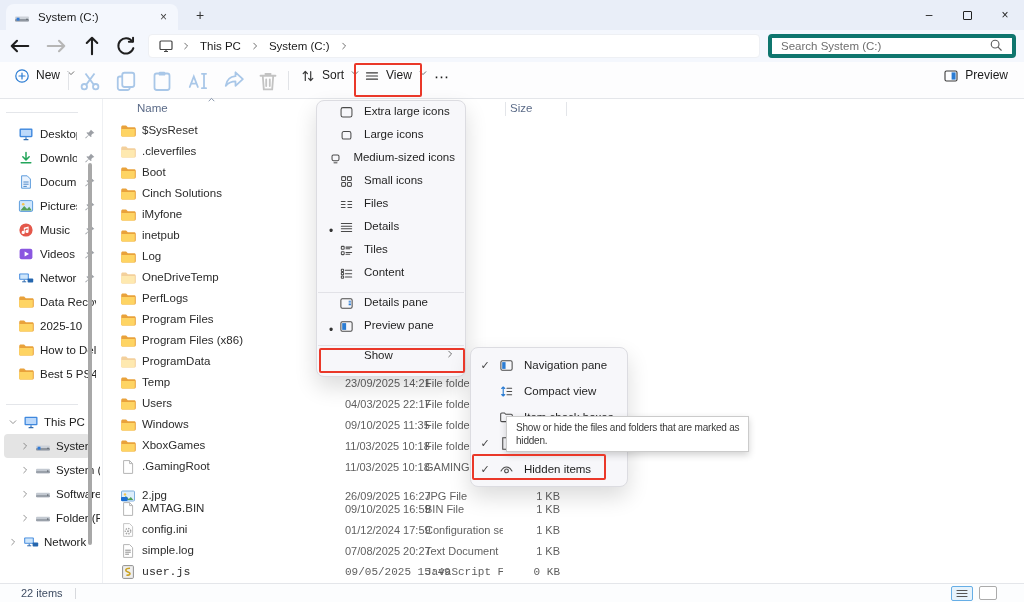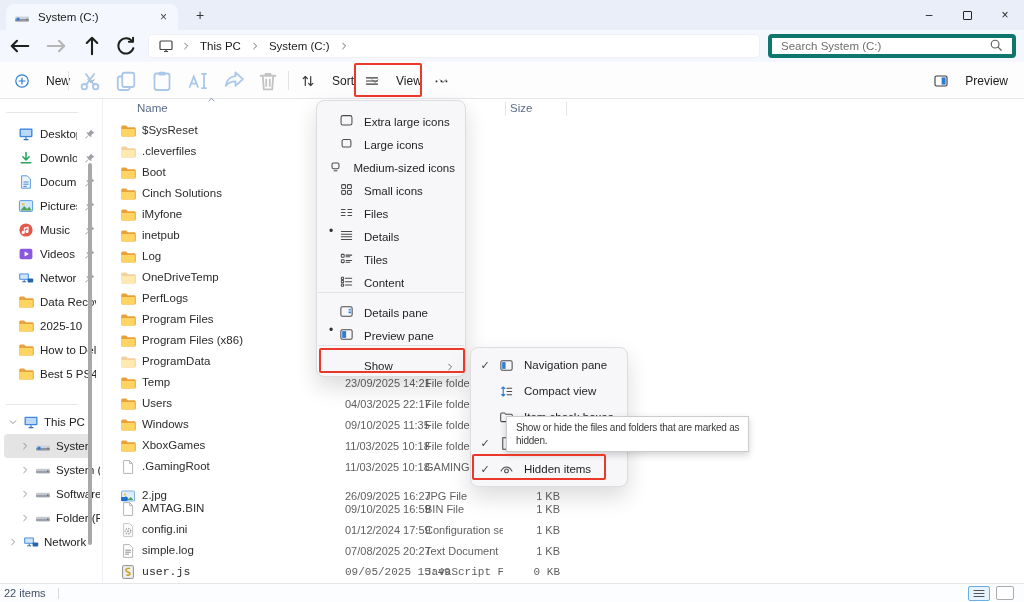--- a/index.html
+++ b/index.html
@@ -27,21 +27,21 @@
   .navbtn{position:absolute;top:4px;width:24px;height:24px;display:flex;align-items:center;justify-content:center}
   #btn-back{left:8px}#btn-fwd{left:44px}#btn-up{left:80px}#btn-refresh{left:114px}
   .addressbar{position:absolute;left:148px;top:4px;width:612px;height:24px;background:#fff;border-radius:4px;border:1px solid #eef0f4;display:flex;align-items:center;padding:0 9px;gap:7px;font-size:11.5px;color:#1b1b1b}
   .crumb{white-space:nowrap;padding:1px 2px}
   .searchbar{position:absolute;left:768px;top:4px;width:248px;height:24px;background:#fff;border-radius:4px;border:4px solid #0f766e;display:flex;padding:0 9px;gap:6px}
   .search-input{border:none;outline:none;flex:1;font:11.5px "Liberation Sans",sans-serif;color:#333;background:transparent;min-width:0}
   .search-input::placeholder{color:#6e6e6e}
 
   
   .toolbar{position:absolute;left:0;top:62px;width:1024px;height:37px;background:#fdfdfe;border-bottom:1px solid #e4e6ea}
-  .tool{position:absolute;top:6px;height:25px;display:flex;align-items:center;gap:16px;padding:0 6px;font-size:12px;color:#1b1b1b;border-radius:4px}
+  .tool{position:absolute;top:6px;height:25px;display:flex;align-items:flex-start;gap:6px;padding:0 6px;font-size:12px;color:#1b1b1b;border-radius:4px}
   #tool-new{left:8px}
   .tico{position:absolute;top:7px;width:24px;height:24px;display:flex;align-items:center;justify-content:center;border-radius:4px}
   #ti-cut{left:78px}#ti-copy{left:114px}#ti-paste{left:150px}#ti-rename{left:186px}#ti-share{left:222px}#ti-delete{left:256px}
   .tdiv{position:absolute;top:9px;width:1px;height:19px;background:#e1e3e7}
   #tool-sort{left:294px}#tool-view{left:358px}
   #tool-more{left:428px;font-size:15px;letter-spacing:1px}
   #tool-preview{right:10px}
 
   
   .pane-sep{position:absolute;left:102px;top:99px;width:1px;height:484px;background:#eef0f3}
@@ -68,41 +68,41 @@
   .frow{position:absolute;left:104px;width:470px;height:21px}
   .r-ic{position:absolute;left:16px;top:2px}
   .r-ic.faded{opacity:.5}
   .r-name{position:absolute;left:38px;top:3px;font-size:11.5px;color:#2b2b2b;white-space:nowrap}
   .r-date{position:absolute;left:241px;top:4px;color:#5f5f5f;font-size:11px;white-space:nowrap}
   .r-type{position:absolute;left:321px;top:4px;color:#5f5f5f;font-size:11px;width:78px;white-space:nowrap;overflow:hidden}
   .r-size{position:absolute;left:396px;top:4px;width:60px;text-align:right;color:#5f5f5f;font-size:11px}
 
   
   .vmenu{position:absolute;left:316px;top:100px;width:150px;background:#f7f7fa;border:1px solid #dcdce1;border-radius:8px;box-shadow:0 10px 22px rgba(0,0,0,.14);padding:4px 0;z-index:5}
-  .vm-item{height:23px;display:flex;align-items:flex-end;padding:0 10px 0 6px;font-size:11.5px;color:#1f1f1f}
+  .vm-item{height:23px;display:flex;align-items:flex-start;padding:0 10px 0 6px;font-size:11.5px;color:#1f1f1f}
   .vm-bullet{width:16px;text-align:center;color:#333;font-size:12px;line-height:23px}
   .vm-ic{width:15px;height:15px;margin-right:10px}
   .vm-label{white-space:nowrap}
   .vm-arrow{margin-left:auto}
   .vm-sep{height:1px;background:#e2e2e7;margin:3px 1px}
   .smenu{position:absolute;left:470px;top:347px;width:158px;background:#f7f7fa;border:1px solid #dcdce1;border-radius:8px;box-shadow:0 10px 22px rgba(0,0,0,.14);padding:4px 0;z-index:6}
   .sm-item{height:26px;display:flex;align-items:center;padding:0 8px 0 6px;font-size:11.5px;color:#1f1f1f}
   .sm-check{width:16px;text-align:center;color:#444;font-size:11px}
   .sm-ic{width:15px;height:15px;margin:0 10px 0 6px}
   .sm-label{white-space:nowrap}
 
   .tooltip{position:absolute;left:506px;top:416px;z-index:7;background:#fff;border:1px solid #cbcbcb;box-shadow:0 3px 7px rgba(0,0,0,.18);padding:4px 9px;font-size:10px;letter-spacing:-.2px;color:#3a3a3a;line-height:13px;white-space:nowrap}
 
   .redbox{position:absolute;border:2px solid var(--red,#ea3829);z-index:8;border-radius:2px;pointer-events:none}
   #rb-view{left:354px;top:63px;width:68px;height:34px}
   #rb-show{left:319px;top:348px;width:146px;height:25px}
   #rb-hidden{left:472px;top:454px;width:134px;height:26px}
 
   
-  .statusbar{position:absolute;left:0;top:583px;width:1024px;height:19px;background:#fcfdfe;border-top:1px solid #e4e6ea;display:flex;align-items:center;padding:0 4px;font-size:11px;color:#3f4d63}
+  .statusbar{position:absolute;left:0;top:583px;width:1024px;height:19px;background:#fcfdfe;border-top:1px solid #e4e6ea;display:flex;align-items:center;padding:0 21px;font-size:11px;color:#3f4d63}
   .sb-vdiv{width:1px;height:11px;background:#d7d9dd;margin-left:12px}
   .tg-details{margin-left:auto;width:22px;height:15px;border:1px solid #66aee6;background:#e7f3fc;border-radius:2px;display:flex;align-items:center;justify-content:center;margin-right:6px}
   .tg-icons{width:18px;height:14px;border:1px solid #ababab;border-radius:2px;background:#fff;margin-right:6px}
 </style>
 </head>
 <body>
 
 <div id="app">
 
   <div class="titlebar">

